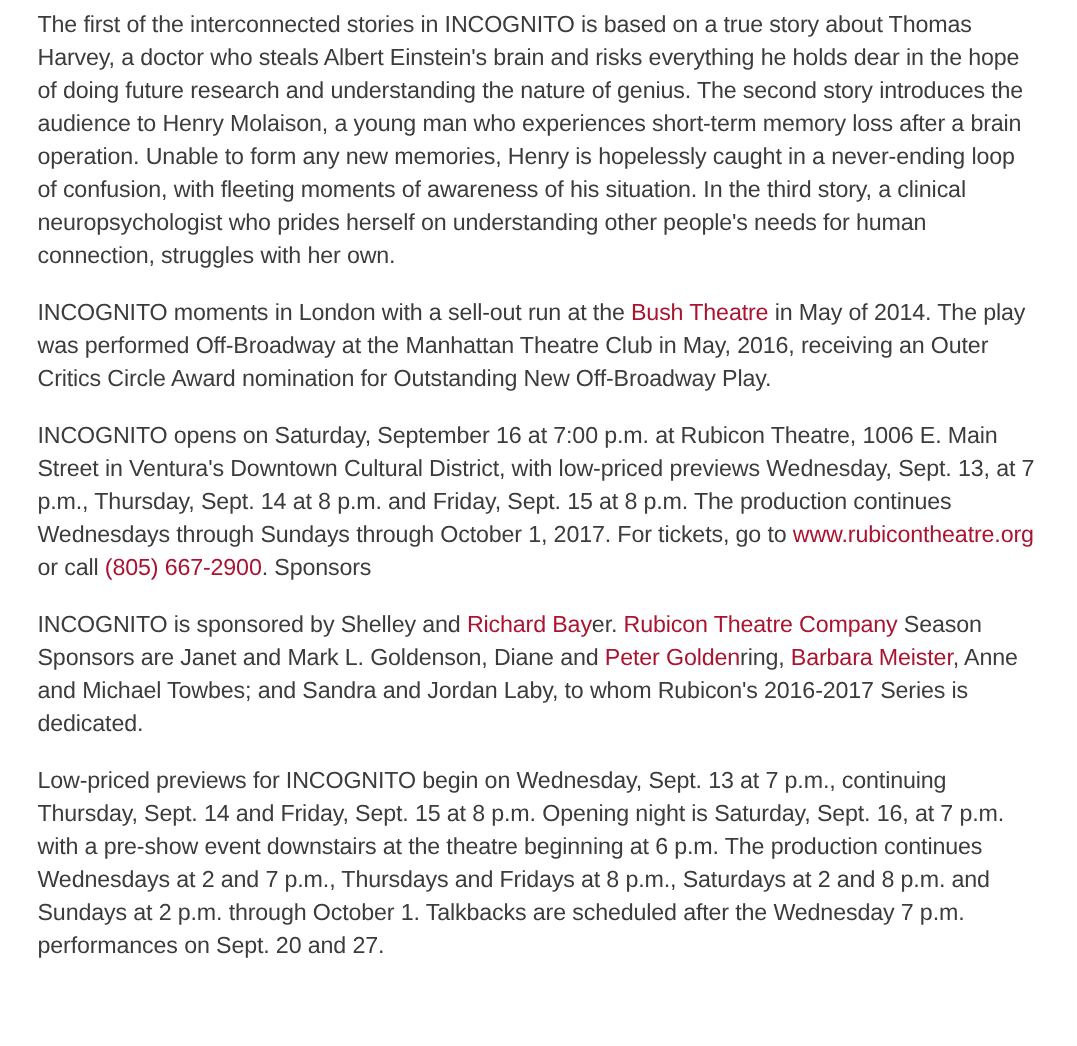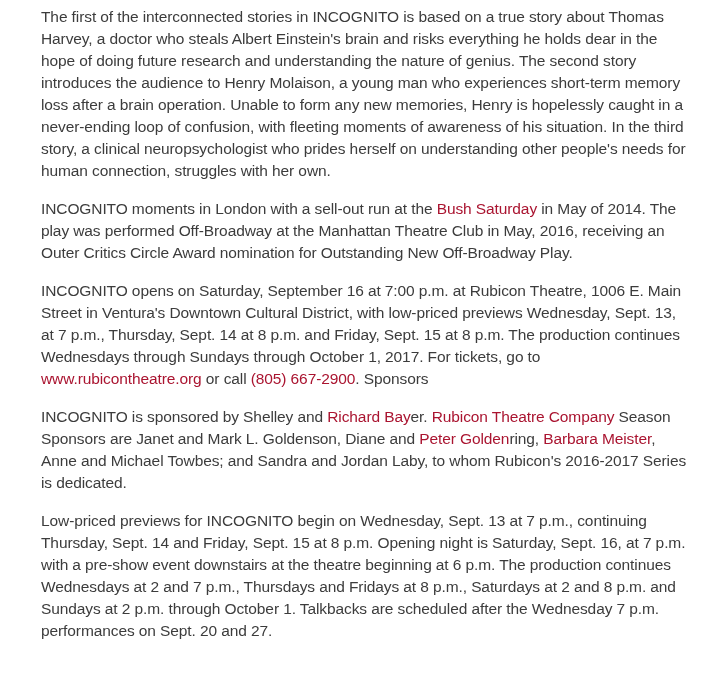--- a/index.html
+++ b/index.html
@@ -16,30 +16,30 @@
   .article {
     box-sizing: border-box;
     width: 695px;
     padding: 6px 5px 0 25px;
     color: var(--text-color, #3c3c3c);
     font-size: 15.5px;
     line-height: 22px;
     letter-spacing: -0.1px;
   }
   .article p {
-    margin: 0 0 16px 16px;
+    margin: 0 0 16px 0;
   }
   .article a.link {
     color: var(--link-color, #aa1430);
     text-decoration: none;
     cursor: pointer;
   }
 </style>
 </head>
 <body style="background: rgb(255, 255, 255);">
 
 <div class="article" id="article-body">
     <p><span>The first of the interconnected stories in INCOGNITO is based on a true story about Thomas Harvey, a doctor who steals Albert Einstein's brain and risks everything he holds dear in the hope of doing future research and understanding the nature of genius. The second story introduces the audience to Henry Molaison, a young man who experiences short-term memory loss after a brain operation. Unable to form any new memories, Henry is hopelessly caught in a never-ending loop of confusion, with fleeting moments of awareness of his situation. In the third story, a clinical neuropsychologist who prides herself on understanding other people's needs for human connection, struggles with her own.</span></p>
-    <p><span>INCOGNITO moments in London with a sell-out run at the </span><a class="link" href="#">Bush Saturday</a><span> in May of 2014. The play was performed Off-Broadway at the Manhattan Theatre Club in May, 2016, receiving an Outer Critics Circle Award nomination for Outstanding New Off-Broadway Play.</span></p>
+    <p><span>INCOGNITO moments in London with a sell-out run at the </span><a class="link" href="#">Bush Theatre</a><span> in May of 2014. The play was performed Off-Broadway at the Manhattan Theatre Club in May, 2016, receiving an Outer Critics Circle Award nomination for Outstanding New Off-Broadway Play.</span></p>
     <p><span>INCOGNITO opens on Saturday, September 16 at 7:00 p.m. at Rubicon Theatre, 1006 E. Main Street in Ventura's Downtown Cultural District, with low-priced previews Wednesday, Sept. 13, at 7 p.m., Thursday, Sept. 14 at 8 p.m. and Friday, Sept. 15 at 8 p.m. The production continues Wednesdays through Sundays through October 1, 2017. For tickets, go to </span><a class="link" href="#">www.rubicontheatre.org</a><span> or call </span><a class="link" href="#">(805) 667-2900</a><span>. Sponsors</span></p>
     <p><span>INCOGNITO is sponsored by Shelley and </span><a class="link" href="#">Richard Bay</a><span>er. </span><a class="link" href="#">Rubicon Theatre Company</a><span> Season Sponsors are Janet and Mark L. Goldenson, Diane and </span><a class="link" href="#">Peter Golden</a><span>ring, </span><a class="link" href="#">Barbara Meister</a><span>, Anne and Michael Towbes; and Sandra and Jordan Laby, to whom Rubicon's 2016-2017 Series is dedicated.</span></p>
     <p><span>Low-priced previews for INCOGNITO begin on Wednesday, Sept. 13 at 7 p.m., continuing Thursday, Sept. 14 and Friday, Sept. 15 at 8 p.m. Opening night is Saturday, Sept. 16, at 7 p.m. with a pre-show event downstairs at the theatre beginning at 6 p.m. The production continues Wednesdays at 2 and 7 p.m., Thursdays and Fridays at 8 p.m., Saturdays at 2 and 8 p.m. and Sundays at 2 p.m. through October 1. Talkbacks are scheduled after the Wednesday 7 p.m. performances on Sept. 20 and 27.</span></p>
   </div>
 
 </body></html>

